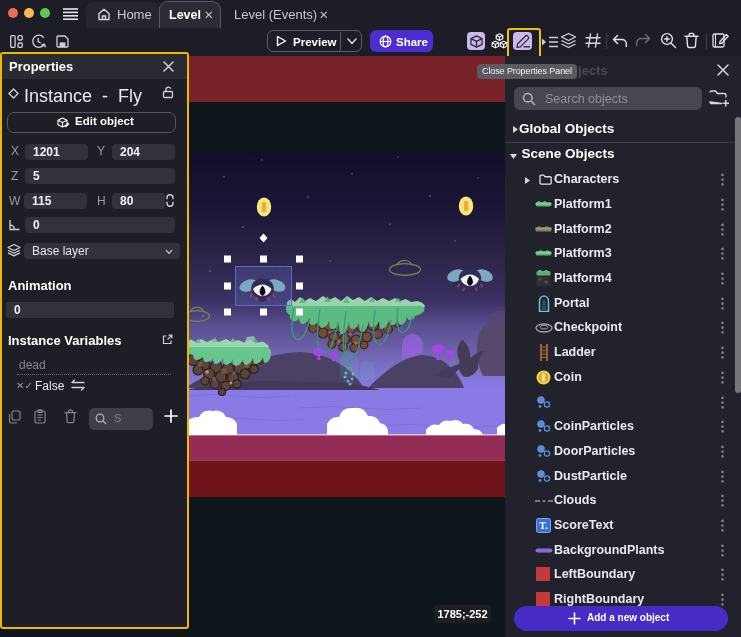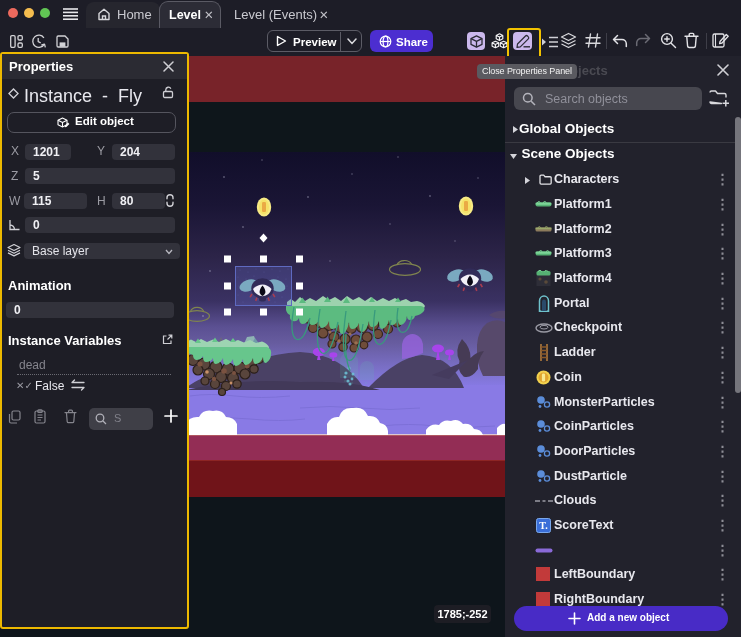--- a/index.html
+++ b/index.html
@@ -1,17 +1,17 @@
 <!DOCTYPE html>
 <html><head>
 <meta charset="utf-8">
 <style>
   html,body{margin:0;padding:0;}
   body{font-family:"Liberation Sans",sans-serif;}
-  #app{position:relative;width:741px;height:637px;background:#c2410c;overflow:hidden;}
+  #app{position:relative;width:741px;height:637px;background:#f0abfc;overflow:hidden;}
   .abs{position:absolute;}
   #tabbar{position:absolute;left:0;top:0;width:741px;height:28px;background:#1d1d27;}
   #toolbar{position:absolute;left:0;top:28px;width:741px;height:28px;background:#1d1d27;}
   #content{position:absolute;left:0;top:56px;width:741px;height:581px;}
   .dot{position:absolute;width:10px;height:10px;border-radius:50%;top:7.6px;}
   .tabtxt{font-size:13px;color:#c9c9cf;}
   .x{color:#c2c2c8;font-size:13px;line-height:13px;}
   svg{display:block;}
   .lbl{position:absolute;color:#9b9ba3;font-size:12px;line-height:16px;}
   .inp{position:absolute;background:#32323b;border-radius:4px;height:16px;color:#f0f0f4;
@@ -479,21 +479,21 @@
         <svg class="abs" style="left:55px;top:63px" width="13" height="12" viewBox="0 0 13 12">
           <g fill="none" stroke="#fff" stroke-width="1.1" stroke-linejoin="round">
             <path d="M5.5 1 L10 3.2 L10 7.8 L5.5 10 L1 7.8 L1 3.2 Z"></path>
             <path d="M1 3.2 L5.5 5.4 L10 3.2 M5.5 5.4 L5.5 10"></path>
             <path d="M8 8.6 L11 5.6 L12.4 7 L9.4 10 L7.8 10.3 Z" fill="#fff" stroke="none"></path>
           </g>
         </svg>
         <div class="abs" style="left:73px;top:61px;color:#fff;font-size:11.5px;font-weight:700;">Edit object</div>
 
         <div class="lbl" style="left:9px;top:89px;">X</div>
-        <div class="inp" style="left:23px;top:89.5px;width:46px;">1201</div>
+        <div class="inp" style="left:23px;top:89.5px;width:63px;">1201</div>
         <div class="lbl" style="left:95px;top:89px;">Y</div>
         <div class="inp" style="left:110px;top:89.5px;width:63px;">204</div>
 
         <div class="lbl" style="left:9px;top:113.5px;">Z</div>
         <div class="inp" style="left:23px;top:114px;width:150px;">5</div>
 
         <div class="lbl" style="left:7px;top:138.5px;">W</div>
         <div class="inp" style="left:22px;top:139px;width:63px;">115</div>
         <div class="lbl" style="left:95px;top:138.5px;">H</div>
         <div class="inp" style="left:110px;top:139px;width:53px;">80</div>
@@ -694,21 +694,20 @@
             </svg>
             <div class="item-txt">Coin</div>
               <div class="dots3">⋮</div>
           </div>
           <div class="abs" style="top:222.3px;left:0;width:236px;height:24.7px;">
             <svg class="abs" style="left:31px;top:5px" width="15" height="15" viewBox="0 0 15 15">
               <circle cx="5" cy="5" r="3.8" fill="#5b8dd9"></circle>
               <circle cx="11" cy="9.5" r="2.6" fill="none" stroke="#5b8dd9" stroke-width="1.3"></circle>
               <circle cx="4" cy="11.5" r="1.4" fill="#5b8dd9"></circle>
             </svg>
-            <div class="item-txt">MonsterParticles</div>
               <div class="dots3">⋮</div>
           </div>
           <div class="abs" style="top:247px;left:0;width:236px;height:24.7px;">
             <svg class="abs" style="left:31px;top:5px" width="15" height="15" viewBox="0 0 15 15">
               <circle cx="5" cy="5" r="3.8" fill="#5b8dd9"></circle>
               <circle cx="11" cy="9.5" r="2.6" fill="none" stroke="#5b8dd9" stroke-width="1.3"></circle>
               <circle cx="4" cy="11.5" r="1.4" fill="#5b8dd9"></circle>
             </svg>
             <div class="item-txt">CoinParticles</div>
               <div class="dots3">⋮</div>
@@ -745,20 +744,21 @@
               <rect x="0.5" y="0.5" width="14" height="14" rx="2" fill="#3a6ed8" stroke="#7aa8ec" stroke-width="1"></rect>
               <text x="7.5" y="11" font-family="Liberation Serif, serif" font-size="10" font-weight="bold" fill="#fff" text-anchor="middle">T.</text>
             </svg>
             <div class="item-txt">ScoreText</div>
               <div class="dots3">⋮</div>
           </div>
           <div class="abs" style="top:370.5px;left:0;width:236px;height:24.7px;">
             <svg class="abs" style="left:30px;top:10px" width="18" height="5" viewBox="0 0 18 5">
               <rect x="0.5" y="0.5" width="17" height="4" rx="2" fill="#8a6ad8"></rect>
             </svg>
+            <div class="item-txt">BackgroundPlants</div>
               <div class="dots3">⋮</div>
           </div>
           <div class="abs" style="top:395.2px;left:0;width:236px;height:24.7px;">
             <div class="abs" style="left:31px;top:5px;width:14px;height:14px;background:#c23a3a;"></div>
             <div class="item-txt">LeftBoundary</div>
               <div class="dots3">⋮</div>
           </div>
           <div class="abs" style="top:419.9px;left:0;width:236px;height:24.7px;">
             <div class="abs" style="left:31px;top:5px;width:14px;height:14px;background:#c23a3a;"></div>
             <div class="item-txt">RightBoundary</div>

